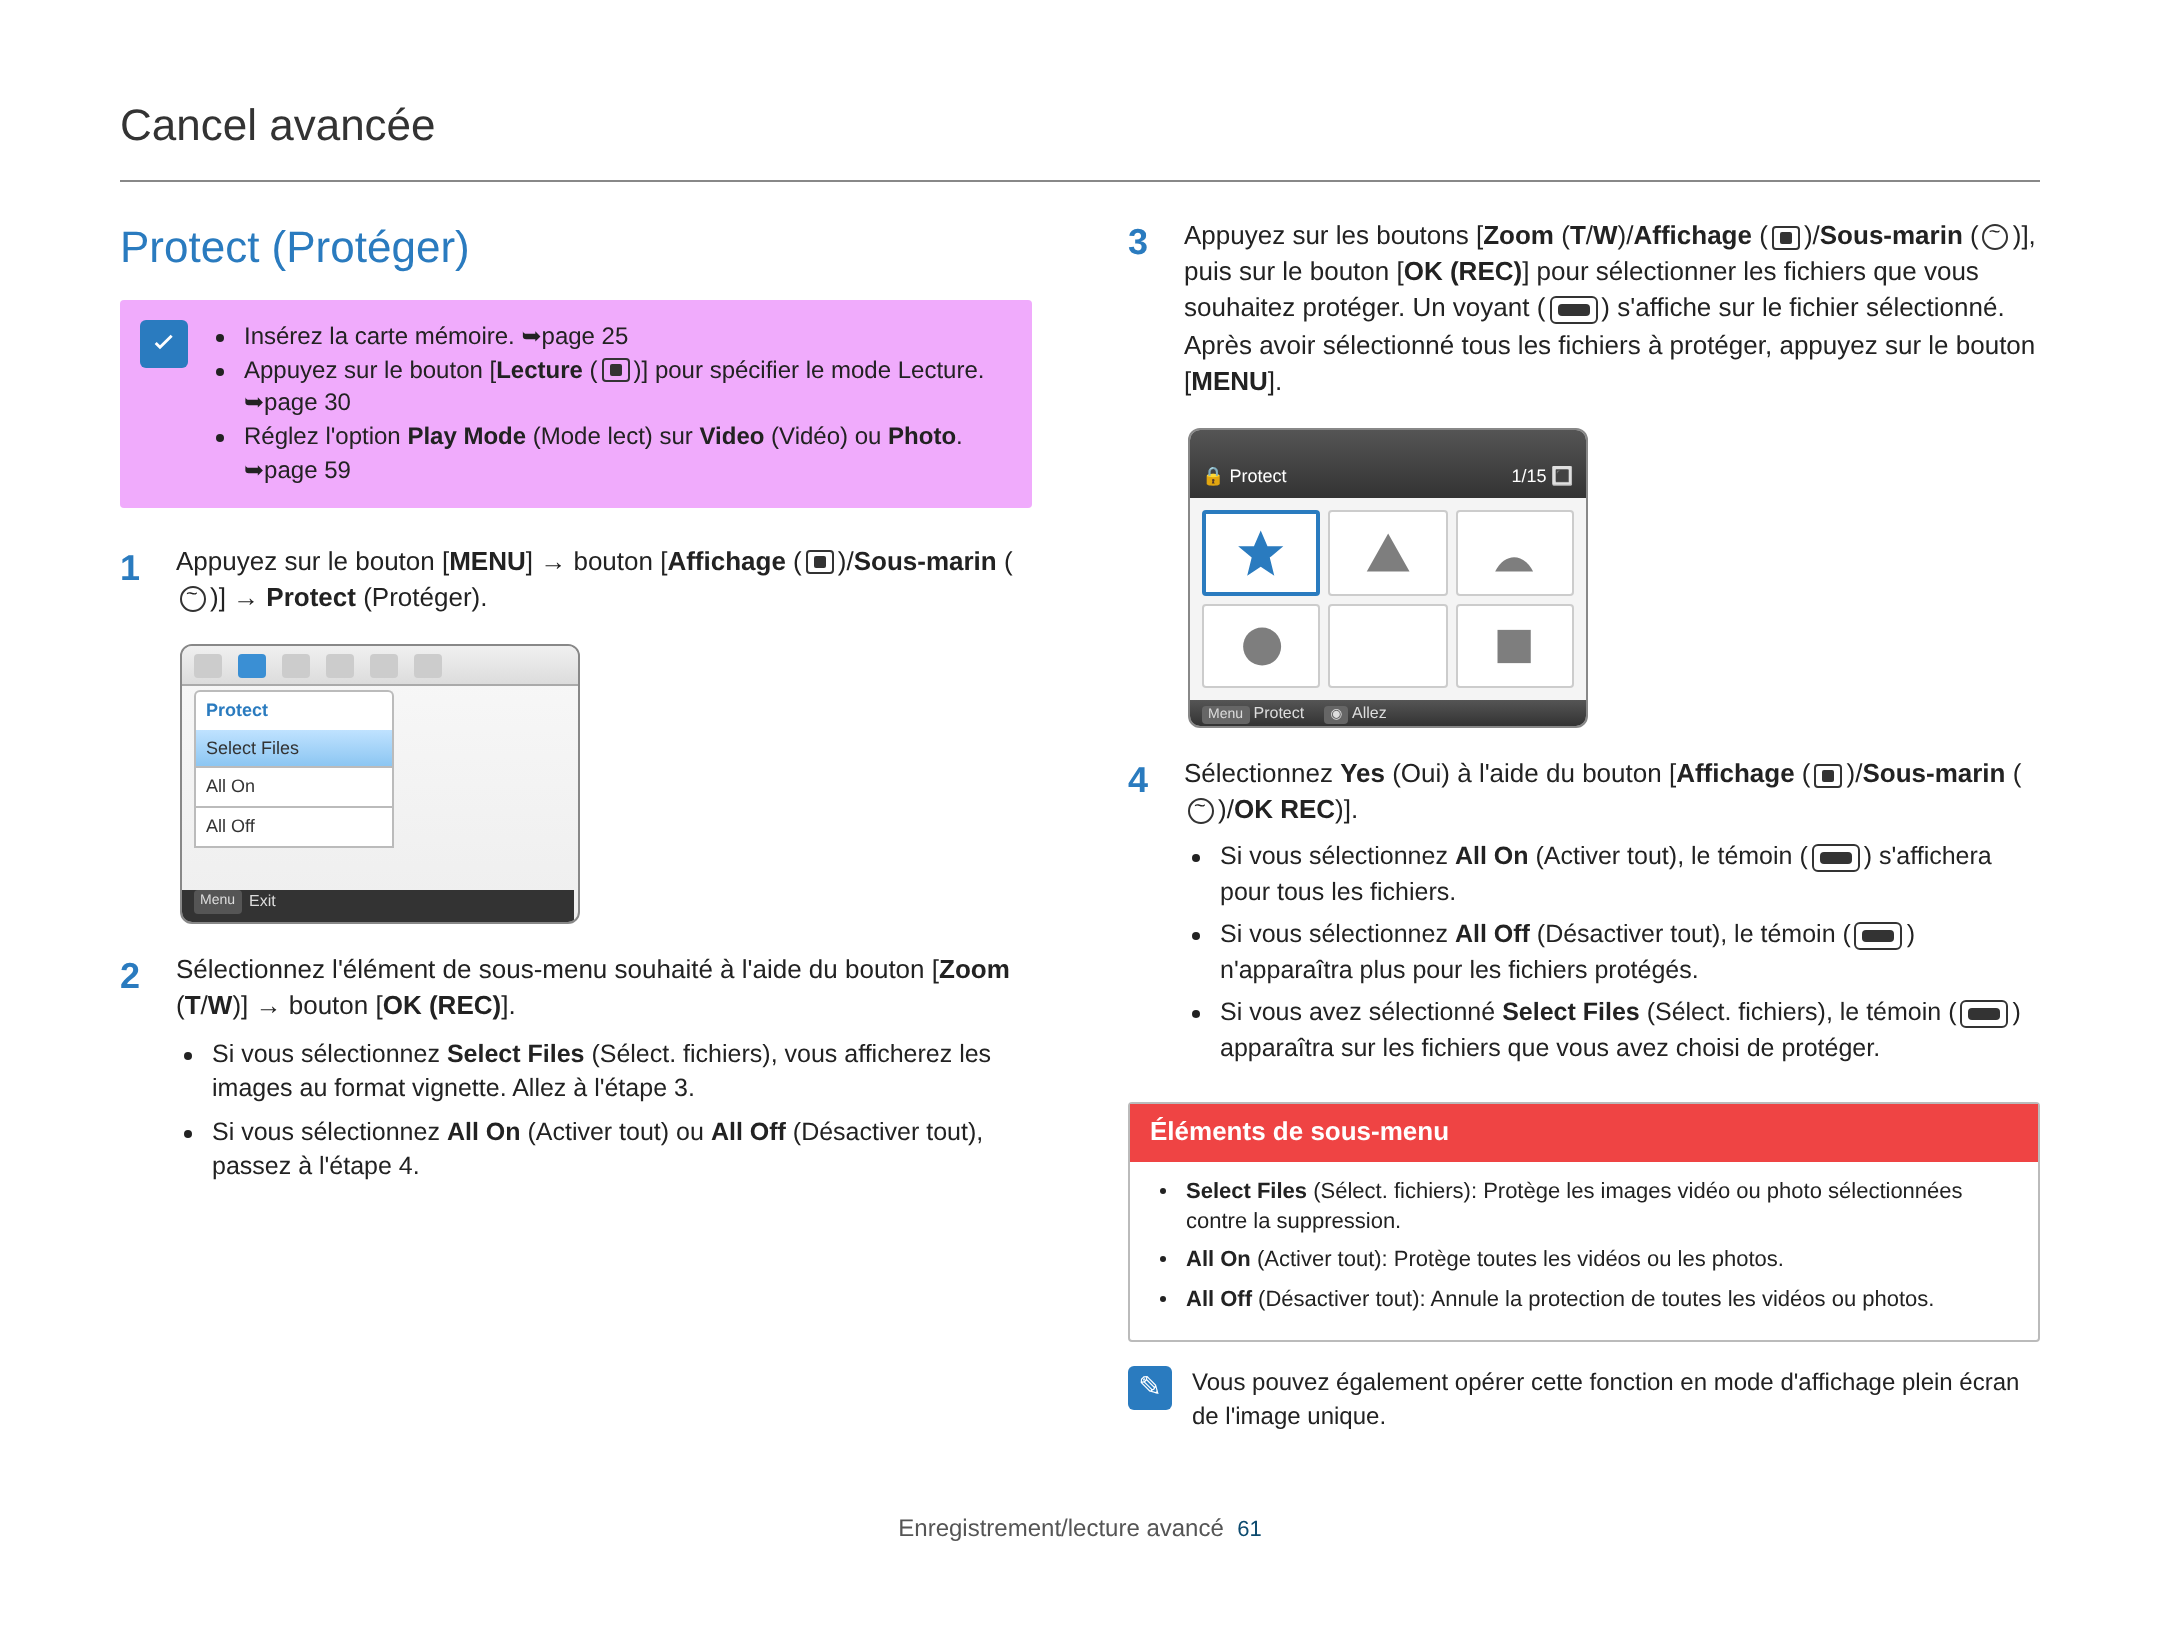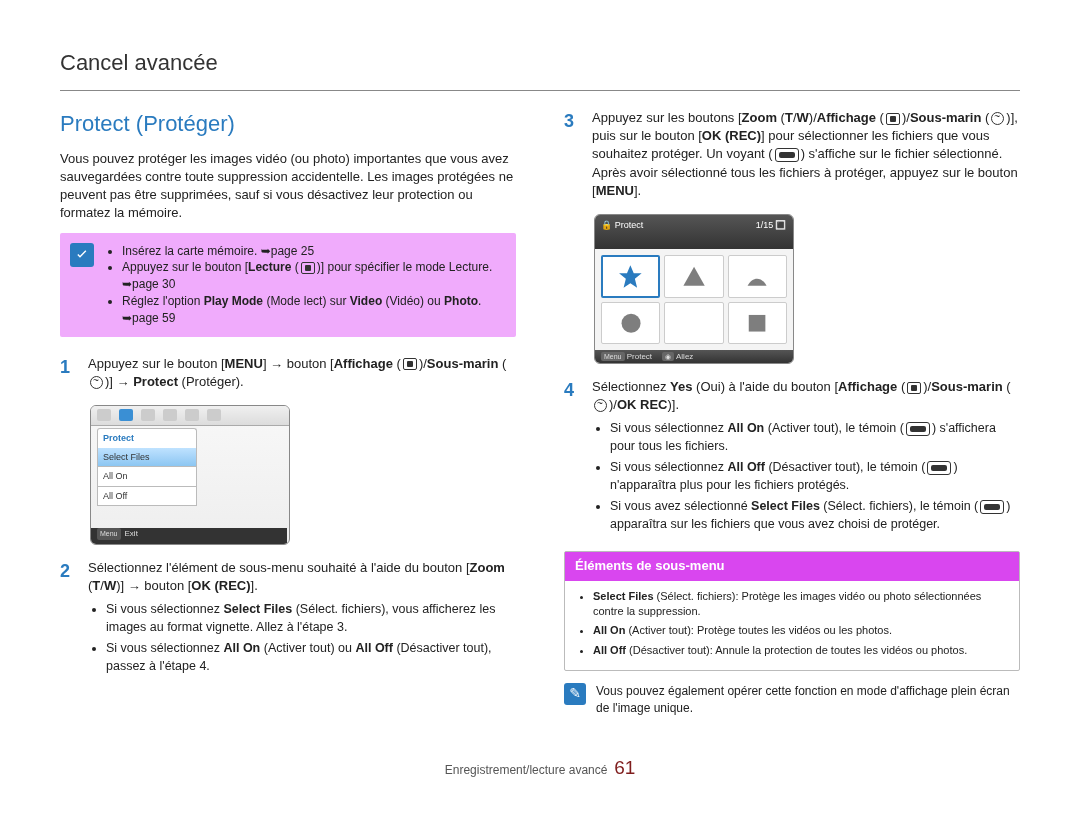--- a/index.html
+++ b/index.html
@@ -30,61 +30,60 @@
   .screen1 .tabbar .tab { width:14px; height:12px; background:#ccc; border-radius:2px; }
   .screen1 .tabbar .tab.active { background:#3a8fd4; }
   .screen1 .menu { width: 100px; position:absolute; top:22px; left:6px; font-size:9px; }
   .screen1 .menu .hdr { color:#2a7bbf; padding:3px 5px; font-weight:bold; background:#fff; border:1px solid #bbb; border-bottom:none; border-radius:3px 3px 0 0;}
   .screen1 .menu .item { padding:3px 5px; background:#fff; border:1px solid #bbb; border-top:none; color:#333;}
   .screen1 .menu .item.sel { background: linear-gradient(#bfe2ff,#8cc6f2); }
   .screen1 .footer { position:absolute; bottom:0; left:0; right:2px; height:16px; background:#333; color:#ddd; font-size:8px; display:flex; align-items:flex-start; padding:0 6px; gap:4px;}
   .screen1 .footer .btn { background:#555; padding:1px 3px; border-radius:2px; font-size:7px;}
 
   .screen2 { width: 200px; height: 150px; border: 1px solid #888; border-radius: 6px; background: #f4f4f4; margin: 6px 0 14px 30px; position: relative; overflow: hidden; display:flex; flex-direction:column;}
-  .screen2 .topbar { height: 18px; background: linear-gradient(#555,#333); color:#fff; font-size:9px; display:flex; align-items:flex-end; justify-content:space-between; padding:17px 6px;}
+  .screen2 .topbar { height: 18px; background: linear-gradient(#555,#333); color:#fff; font-size:9px; display:flex; align-items:flex-start; justify-content:space-between; padding:17px 6px;}
   .screen2 .grid { flex:1; display:grid; grid-template-columns: repeat(3,1fr); grid-template-rows: repeat(2,1fr); gap:4px; padding:6px; }
   .screen2 .thumb { background:#fff; border:1px solid #ccc; border-radius:2px; display:flex; align-items:center; justify-content:center;}
   .screen2 .thumb.sel { border:2px solid #2a7bbf; }
   .screen2 .thumb svg { width:70%; height:70%; opacity:0.5; }
   .screen2 .thumb.sel svg { opacity:1; fill:#2a7bbf; }
   .screen2 .botbar { height:18px; background: linear-gradient(#555,#333); color:#ddd; font-size:8px; display:flex; align-items:center; gap:10px; padding:0 6px;}
   .screen2 .botbar .btn { background:#666; padding:1px 3px; border-radius:2px; font-size:7px;}
 
   .submenu-box { border:1px solid #bbb; border-radius:2px; margin-top:10px; }
-  .submenu-box .hdr { background:#d946ef; color:#fff; font-weight:bold; padding:5px 10px; font-size:13px; }
+  .submenu-box .hdr { background:#ef4444; color:#fff; font-weight:bold; padding:5px 10px; font-size:13px; }
   .submenu-box .body { padding:8px 10px; font-size:11px; }
   .submenu-box .body ul { list-style: disc; padding-left:18px; }
   .submenu-box .body li { margin-bottom:4px; }
 
   .tip { display:flex; gap:10px; margin-top:12px; font-size:12px; }
   .tip .icon { width:22px; height:22px; background:#2a7bbf; border-radius:3px; display:flex; align-items:center; justify-content:center; flex-shrink:0;}
   .tip .icon span { color:#fff; font-size:14px; }
 
   .footer-page { text-align:center; font-size:12px; color:#555; margin-top:40px; }
-  .footer-page .num { font-size:19px; color:#7f1d1d; }
+  .footer-page .num { font-size:11px; color:#0c4a6e; }
 
   .inline-icon { display:inline-block; width:14px; height:12px; border:1px solid #333; vertical-align:middle; position:relative; margin:0 2px; border-radius:2px;}
   .inline-icon::after { content:""; position:absolute; left:3px; top:2px; width:6px; height:6px; background:#333; border-radius:1px;}
   .inline-circ { display:inline-block; width:13px; height:13px; border:1px solid #333; border-radius:50%; vertical-align:middle; margin:0 2px; position:relative;}
   .inline-circ::after{content:"~"; position:absolute; left:2px; top:-3px; font-size:10px;}
   .inline-key { display:inline-block; width:24px; height:14px; border:1px solid #333; border-radius:3px; vertical-align:middle; margin:0 2px; position:relative; background:#fff;}
   .inline-key::after{content:""; position:absolute; left:3px; top:3px; width:16px; height:6px; background:#333; border-radius:2px;}
 </style>
 </head>
 <body>
 
 <div class="page">
   <div class="breadcrumb">Cancel avancée</div>
   <hr class="rule">
 
   <div class="cols">
 
     <div class="col">
       <h2 class="section-title">Protect (Protéger)</h2>
-      <p class="para">Vous pouvez protéger les images vidéo (ou photo) importantes que vous avez sauvegardées contre toute suppression accidentelle. Les images protégées ne peuvent pas être supprimées, sauf si vous désactivez leur protection ou formatez la mémoire.</p>
 
       <div class="note-box">
         <div class="icon">
           <svg viewBox="0 0 24 24">
               <path fill="#fff" d="M9 16l-4-4 1.5-1.5L9 13l8-8L18.5 6.5z"></path>
             </svg>
         </div>
         <ul>
           <li>Insérez la carte mémoire. ➥page 25</li>
           <li>Appuyez sur le bouton [<span class="bold">Lecture</span> (<span class="inline-icon"></span>)] pour spécifier le mode Lecture. ➥page 30</li>

